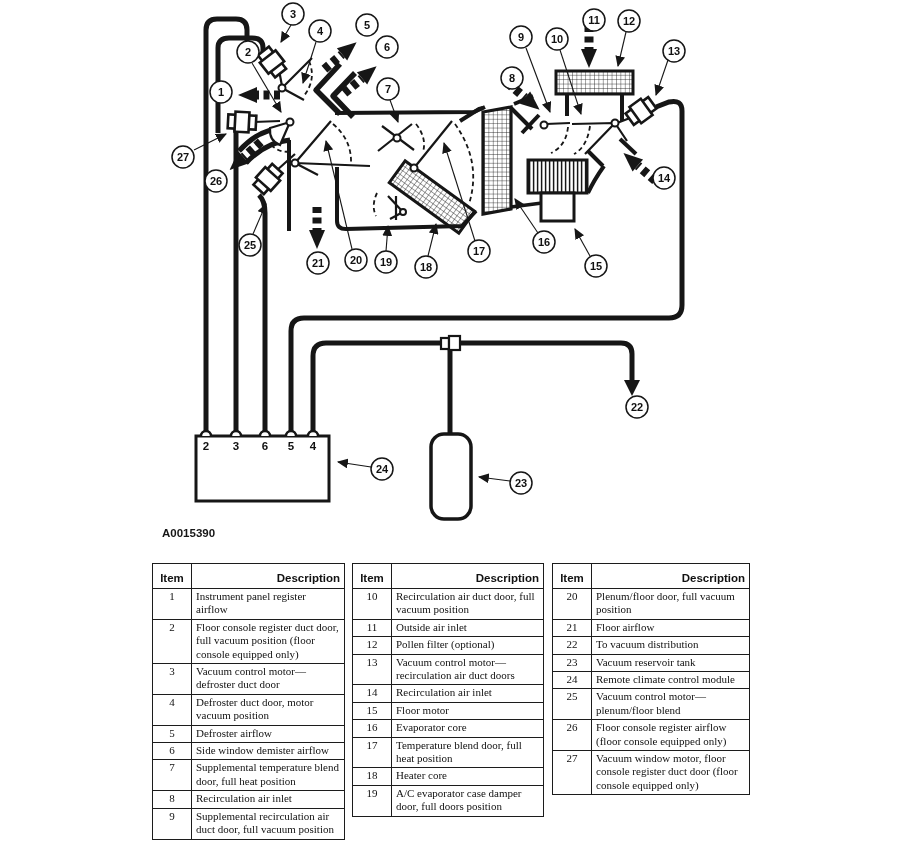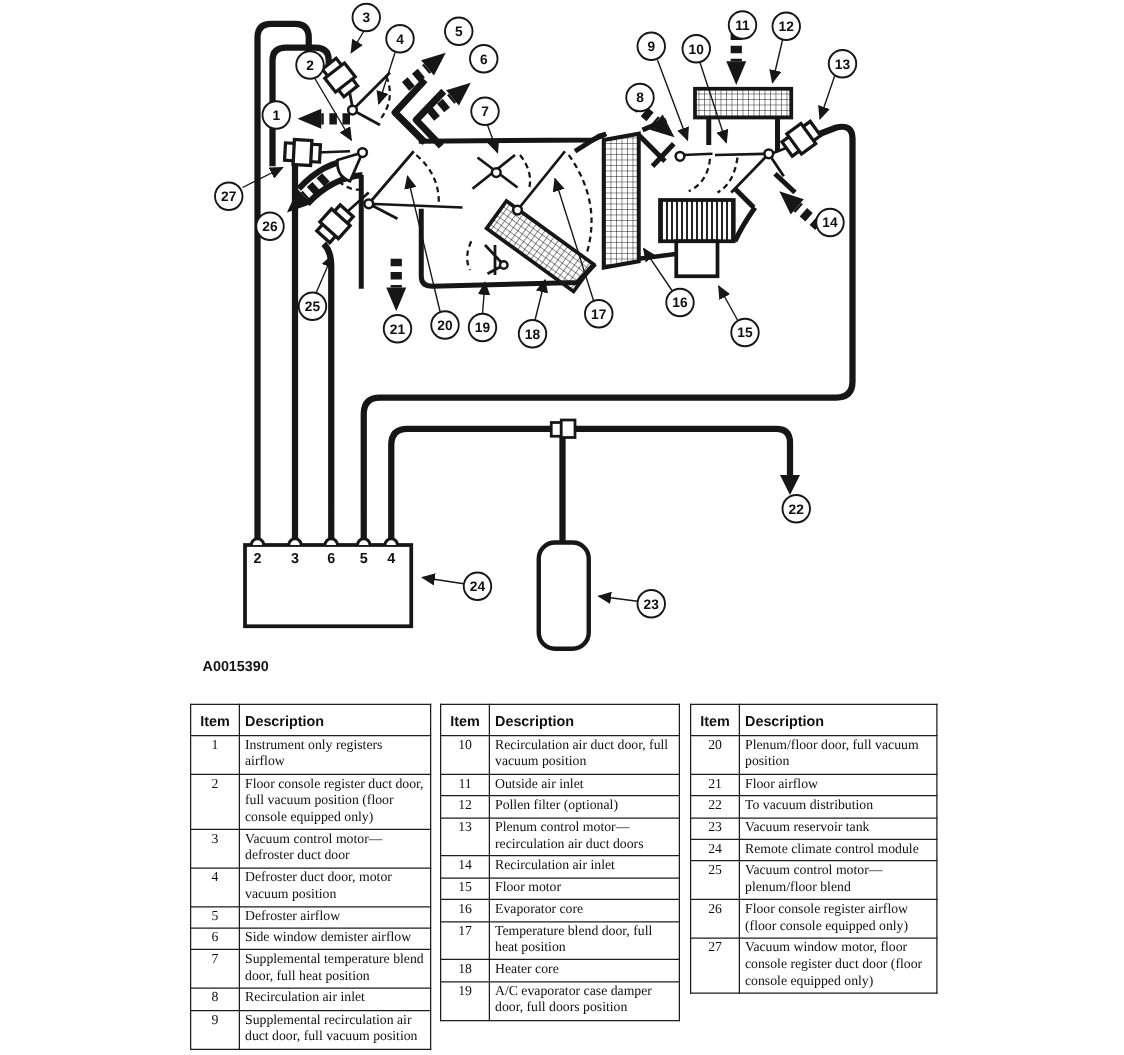--- a/index.html
+++ b/index.html
@@ -6,21 +6,21 @@
   .stage{position:relative;width:899px;height:844px;background:#fff;overflow:hidden;
          font-family:"Liberation Serif",serif;color:#111;}
   svg{position:absolute;left:0;top:0;}
   .tbl{position:absolute;top:563px;}
   #t1{left:152px;width:193px;}
   #t2{left:352px;width:192px;}
   #t3{left:552px;width:198px;}
   table{border-collapse:collapse;width:100%;font-family:"Liberation Serif",serif;
         font-size:11px;color:#111;}
   th,td{border:1.4px solid #1c1c1c;padding:1px 4px 2px 4px;vertical-align:top;line-height:1.22;}
-  th{font-family:"Liberation Sans",sans-serif;font-size:11.5px;text-align:left;
+  th{font-family:"Liberation Sans",sans-serif;font-size:11.5px;text-align:right;
      height:20px;vertical-align:bottom;padding-bottom:3px;}
   th.c{text-align:center;}
   td.item{text-align:center;width:30px;}
   .svgtext{font-family:"Liberation Sans",sans-serif;font-weight:bold;}
 </style>
 </head>
 <body>
 
 <div class="stage">
 
@@ -299,21 +299,21 @@
     <table>
       <thead>
           <tr>
             <th class="c">Item</th>
             <th>Description</th>
           </tr>
         </thead>
         <tbody>
           <tr>
             <td class="item">1</td>
-            <td>Instrument only registers airflow</td>
+            <td>Instrument panel register airflow</td>
           </tr>
           <tr>
             <td class="item">2</td>
             <td>Floor console register duct door, full vacuum position (floor console equipped only)</td>
           </tr>
           <tr>
             <td class="item">3</td>
             <td>Vacuum control motor—defroster duct door</td>
           </tr>
           <tr>
@@ -359,21 +359,21 @@
           <tr>
             <td class="item">11</td>
             <td>Outside air inlet</td>
           </tr>
           <tr>
             <td class="item">12</td>
             <td>Pollen filter (optional)</td>
           </tr>
           <tr>
             <td class="item">13</td>
-            <td>Plenum control motor—recirculation air duct doors</td>
+            <td>Vacuum control motor—recirculation air duct doors</td>
           </tr>
           <tr>
             <td class="item">14</td>
             <td>Recirculation air inlet</td>
           </tr>
           <tr>
             <td class="item">15</td>
             <td>Floor motor</td>
           </tr>
           <tr>

